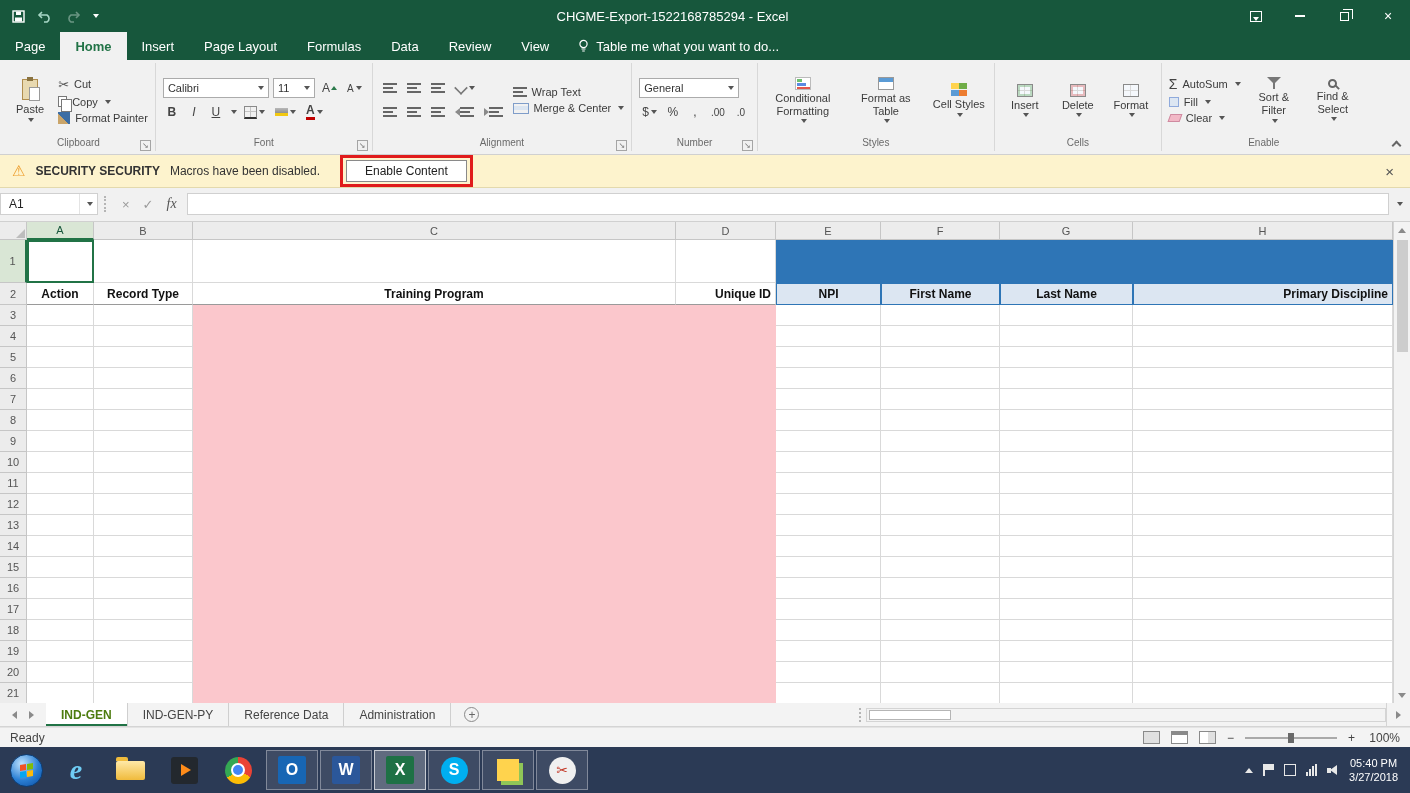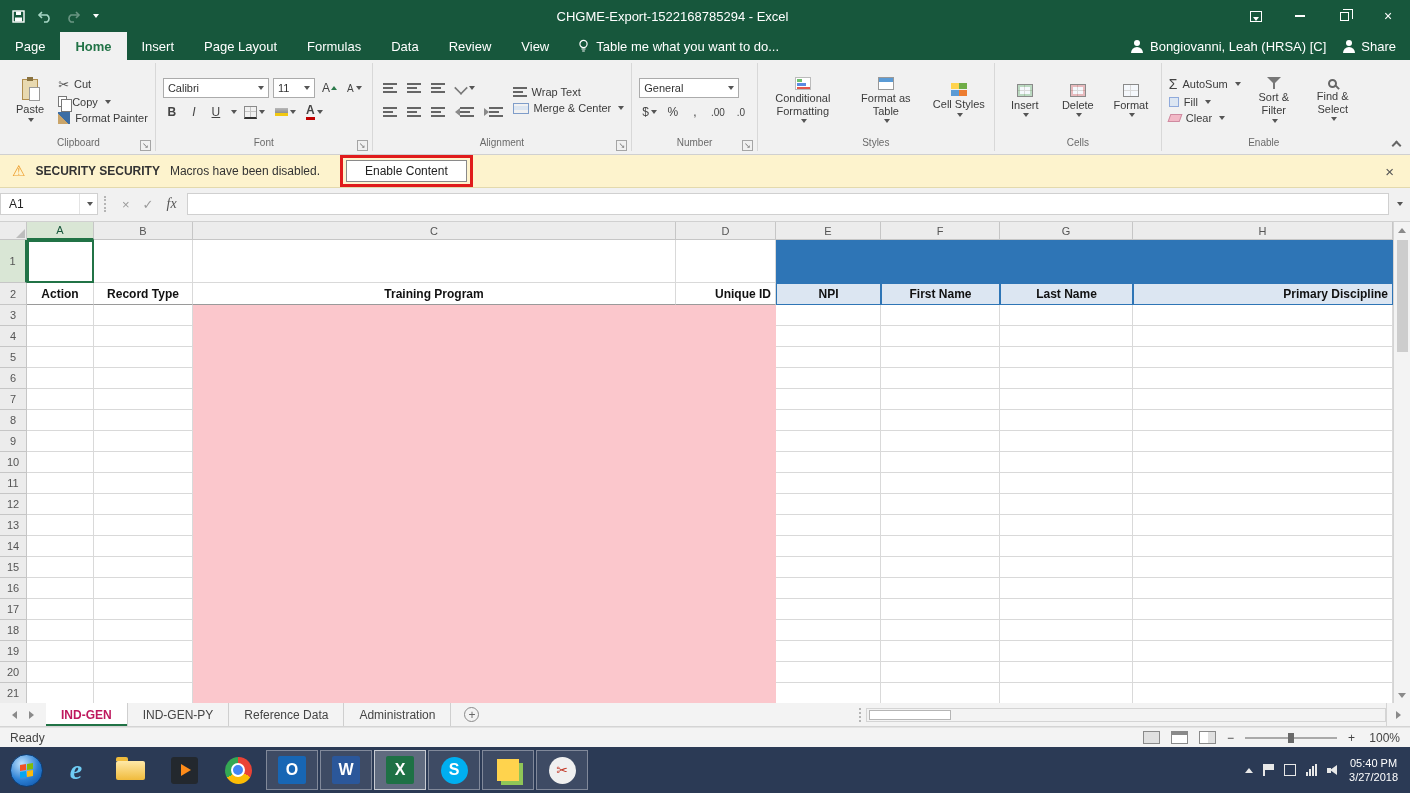--- a/index.html
+++ b/index.html
@@ -133,21 +133,21 @@
   .tri-down{width:0;height:0;border-left:4px solid transparent;border-right:4px solid transparent;border-top:5px solid #8a8a8a}
   .tri-left{width:0;height:0;border-top:4px solid transparent;border-bottom:4px solid transparent;border-right:5px solid #8a8a8a}
   .tri-right{width:0;height:0;border-top:4px solid transparent;border-bottom:4px solid transparent;border-left:5px solid #8a8a8a}
   .vs-thumb{width:11px;height:112px;background:#cdcdcd;margin-top:2px}
   .vs-sp{flex:1}
 
   
   .tabbar{flex:0 0 24px;background:#f3f3f3;border-bottom:1px solid #d4d4d4;display:flex;align-items:stretch;font-size:12px;color:#444}
   .tb-nav{display:flex;align-items:center;gap:12px;padding:0 12px}
   .stab{display:flex;align-items:center;padding:0 15px;border-right:1px solid #cfcfcf;white-space:nowrap}
-  .stab.active{background:#fff;color:#be185d;font-weight:700;box-shadow:inset 0 -2px 0 #217346}
+  .stab.active{background:#fff;color:#4d7c0f;font-weight:700;box-shadow:inset 0 -2px 0 #217346}
   .addsheet{display:flex;align-items:center;padding:0 13px}
   .plus-circle{width:15px;height:15px;border:1px solid #8a8a8a;border-radius:50%;display:flex;align-items:center;justify-content:center;color:#666;font-size:12px;line-height:1}
   .tb-space{flex:1}
   .tb-split{display:flex;align-items:center;padding:0 5px}
   .hscroll{width:520px;display:flex;align-items:center}
   .hs-track{flex:1;height:14px;background:#f3f3f3;border:1px solid #d4d4d4;position:relative}
   .hs-thumb{position:absolute;left:2px;top:1px;bottom:1px;width:82px;background:#fff;border:1px solid #b5b5b5}
   .tb-right{width:24px;display:flex;align-items:center;justify-content:center;border-left:1px solid #d4d4d4}
 
   
@@ -248,30 +248,20 @@
     <div class="mtab">Data</div>
     <div class="mtab">Review</div>
     <div class="mtab">View</div>
     <div class="tellme">
       <svg width="11" height="14" viewBox="0 0 11 14">
           <circle cx="5.5" cy="5" r="3.6" fill="none" stroke="#fff" stroke-width="1.2"></circle>
           <path d="M3.5 10 h4 M4.2 12 h2.6" stroke="#fff" stroke-width="1.2"></path>
         </svg>
       <span>Table me what you want to do...</span>
     </div>
-    <div class="mright">
-      <div class="usr">
-        <span class="picon"></span>
-        <span>Bongiovanni, Leah (HRSA) [C]</span>
-      </div>
-      <div class="share">
-        <span class="picon"></span>
-        <span>Share</span>
-      </div>
-    </div>
   </div>
 
   <div class="ribbon">
 
     <div class="rgroup">
       <div class="rg-body">
         <div class="big-btn">
           <span class="ic-paste"></span>
           <span>Paste</span>
           <span class="dd"></span>

